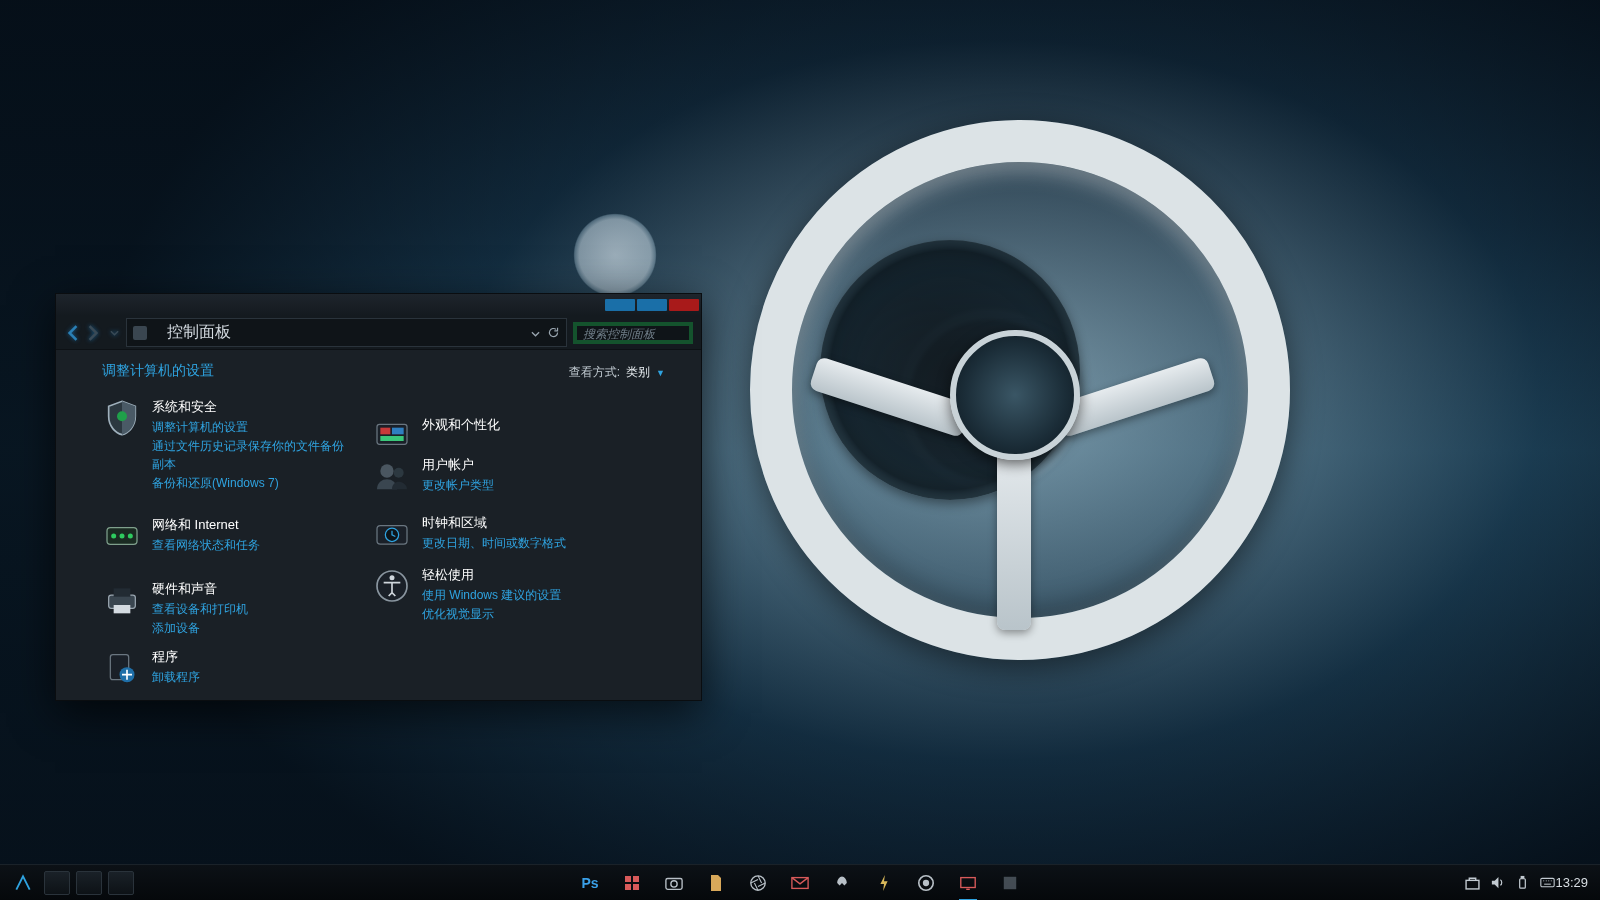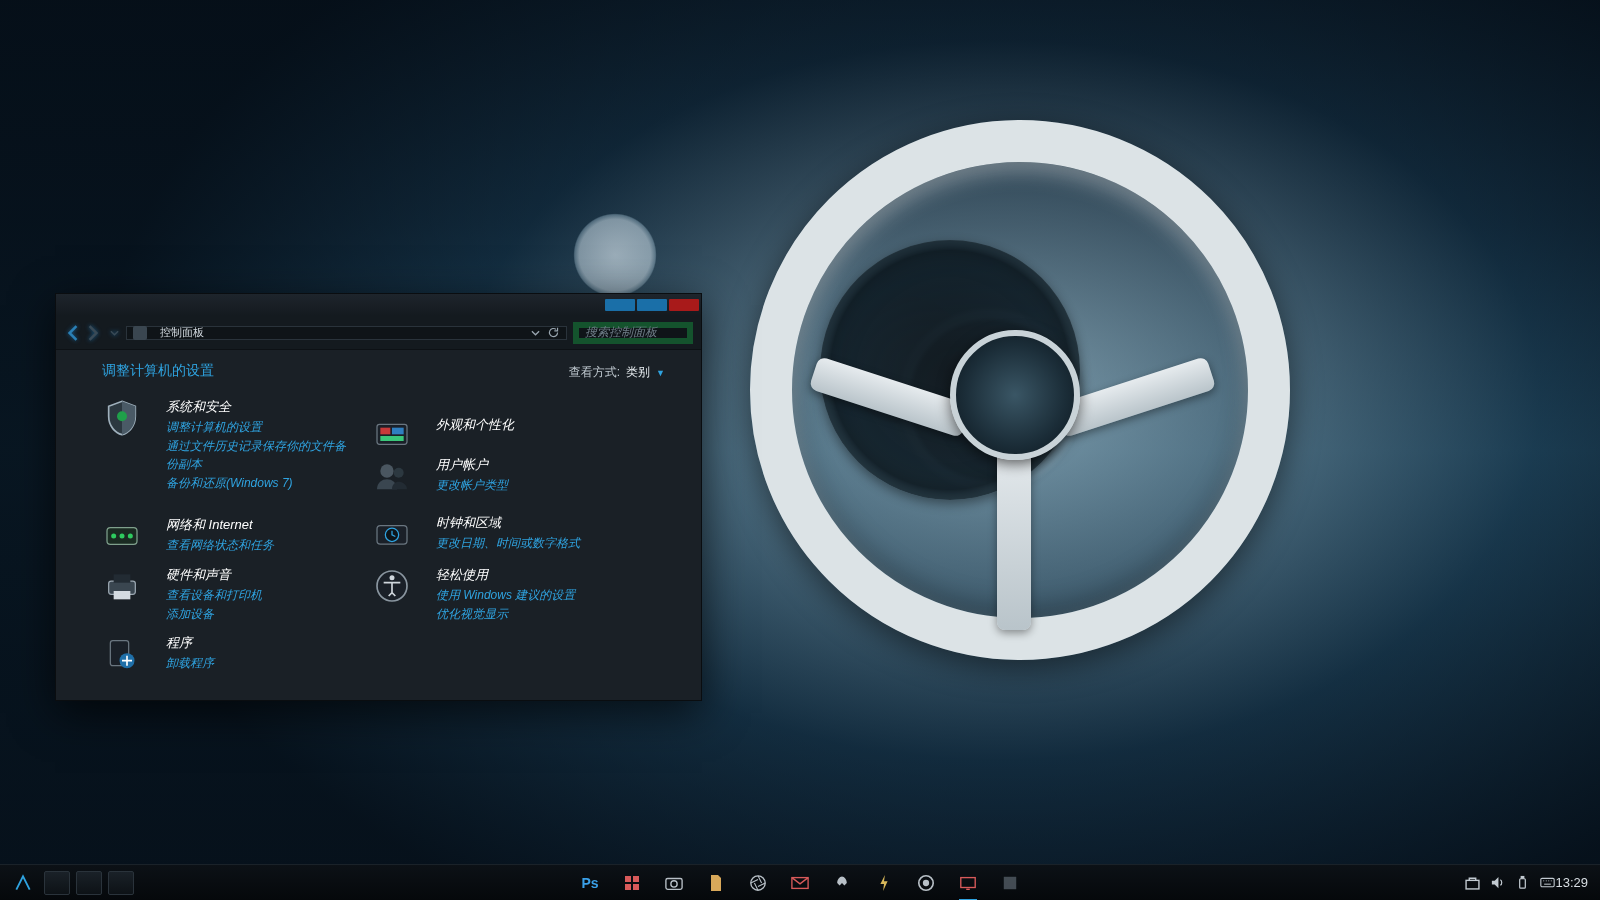--- a/index.html
+++ b/index.html
@@ -83,38 +83,38 @@
 }
 .navarrows { display:flex; gap:2px; }
 .chev {
   width:18px; height:22px; display:flex; align-items:center; justify-content:center;
   color:#2a7fb5;
 }
 .chev svg { filter: drop-shadow(0 0 2px #1a5f8f); }
 .chev.dim { color:#3a4a56; }
 .addrbar {
   flex: 1;
-  height: 14px;
+  height: 29px;
   background: #0f1418;
   border: 1px solid #2a333b;
   display: flex;
   align-items: center;
   padding: 0 6px;
-  gap: 13px;
+  gap: 20px;
   color: #d4dbe1;
-  font-size: 11px;
+  font-size: 16px;
 }
 .addricon { width:14px; height:14px; background:#3a4650; border-radius:2px; display:inline-block;}
 .addr-drop { margin-left:auto; display:flex; gap:6px; align-items:center; color:#9aa6b0;}
 .refresh { width:14px; height:14px; display:flex;align-items:center;justify-content:center; color:#9aa6b0;}
 .searchbar {
   width: 120px; height: 22px;
   background: #0f1418;
-  border: 6px solid #14532d;
-  display: flex; align-items: center;
+  border: 4px solid #14532d;
+  display: flex; align-items: flex-start;
   padding: 0 6px;
   color: #6f7d88;
   font-style: italic;
   font-size: 12px;
 }
 
 .body {
   padding: 12px 36px 10px 46px;
 }
 .heading {
@@ -132,21 +132,21 @@
 .viewby .sel { color:#e8edf1; }
 .viewby .dd { color:#2fa3e0; font-size:9px;}
 
 .grid {
   display: grid;
   grid-template-columns: 250px 260px;
   column-gap: 20px;
   row-gap: 10px;
   margin-top: 18px;
 }
-.cat { display:flex; gap:24px;font-style:italic; }
+.cat { display:flex; gap:10px; }
 .caticon {
   width: 40px; height: 40px; flex-shrink:0;
   display:flex; align-items:center; justify-content:center;
   color:#b8c2ca;
 }
 .caticon svg { width:100%; height:100%; }
 .catbody .title {
   color:#fff;
   font-size: 13px;
   margin-bottom: 2px;
@@ -299,21 +299,21 @@
                   <circle cx="24" cy="24" r="3" fill="#2ecb5f"></circle>
                   <circle cx="34" cy="24" r="3" fill="#2ecb5f"></circle>
                 </svg>
             </div>
             <div class="catbody">
               <div class="title">网络和 Internet</div>
               <span class="link">查看网络状态和任务</span>
             </div>
           </div>
 
-          <div class="cat" style="margin-top:10px">
+          <div class="cat" style="margin-top:24px">
             <div class="caticon">
               <svg viewBox="0 0 48 48">
                   <rect x="8" y="18" width="32" height="16" rx="3" fill="#3a4650" stroke="#9aa6b0" stroke-width="1.5"></rect>
                   <rect x="14" y="10" width="20" height="10" fill="#222b33"></rect>
                   <rect x="14" y="30" width="20" height="10" fill="#d4dbe1"></rect>
                 </svg>
             </div>
             <div class="catbody">
               <div class="title">硬件和声音</div>
               <span class="link">查看设备和打印机</span>

